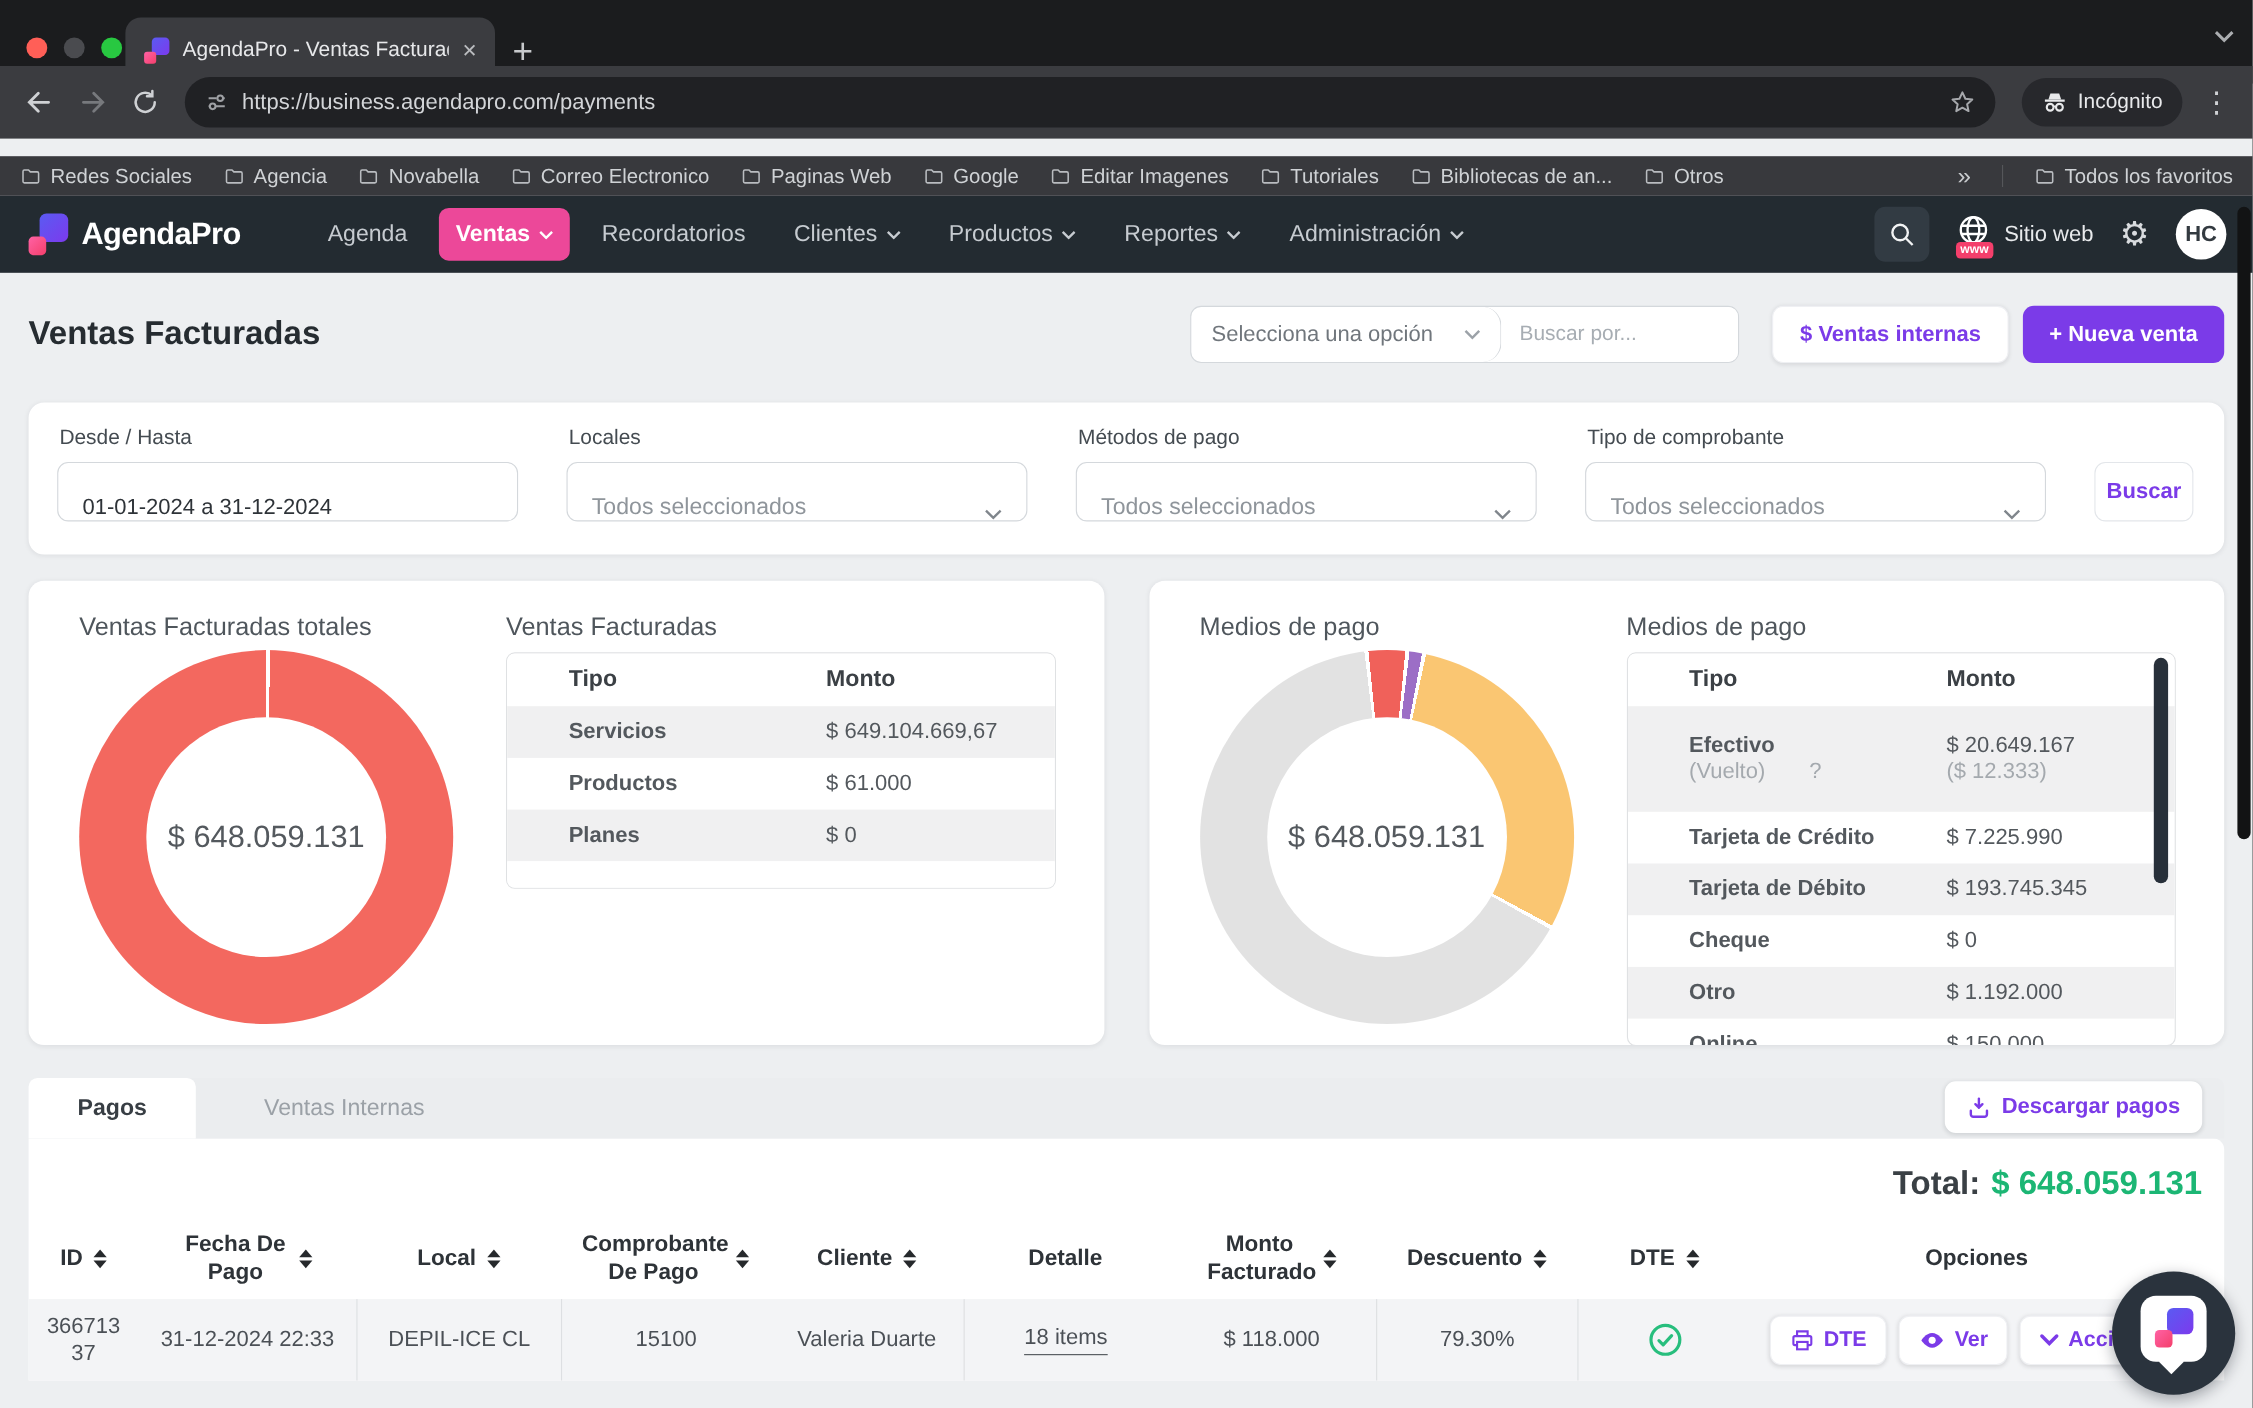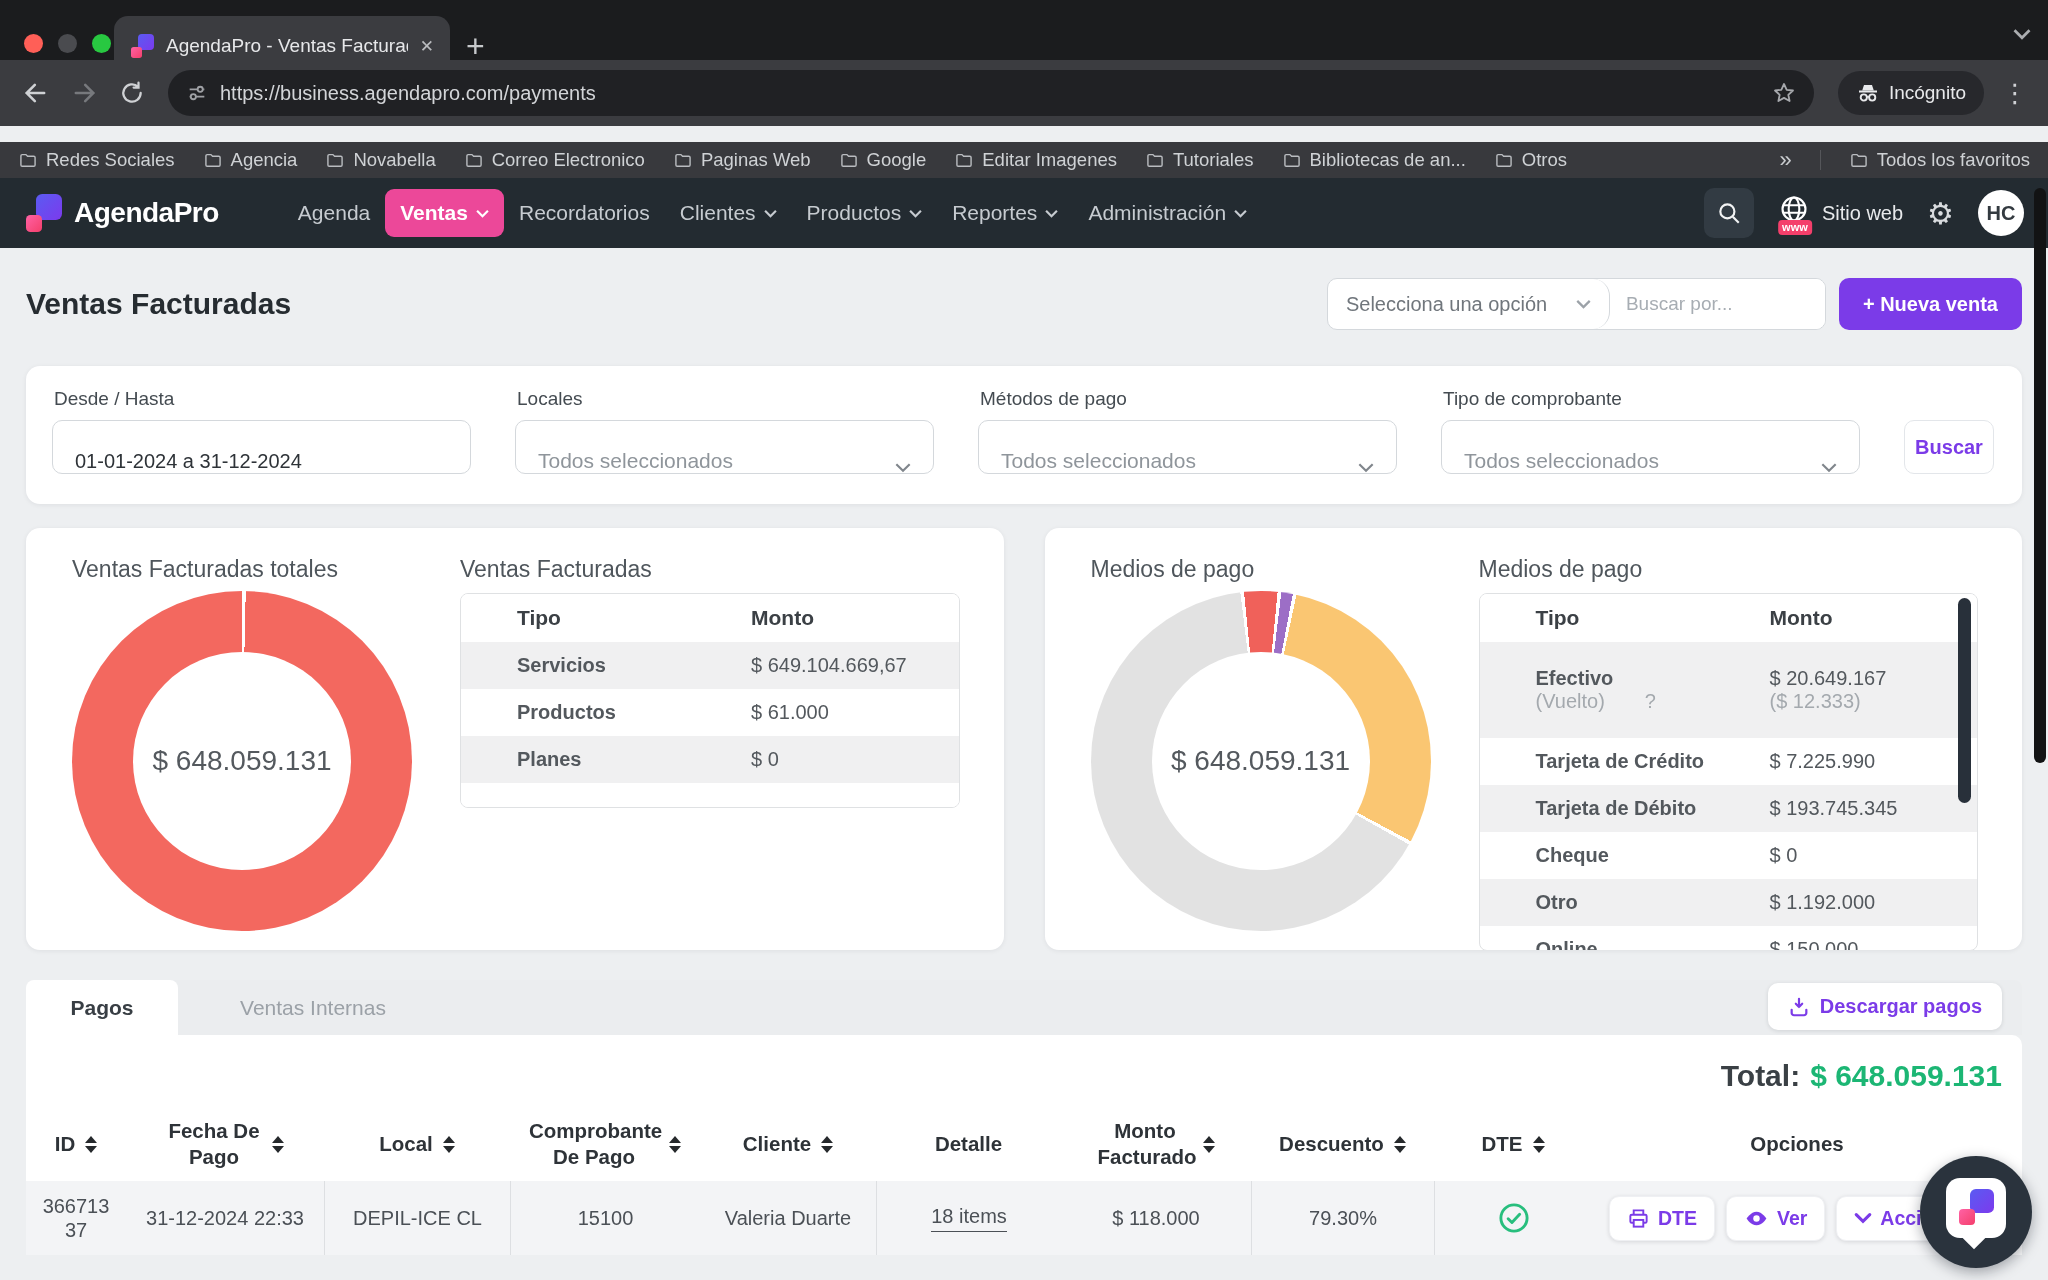--- a/index.html
+++ b/index.html
@@ -39,21 +39,21 @@
   
   .appnav{position:absolute;left:0;top:178px;width:100%;height:70px;background:#232B31;
     display:flex;align-items:center;padding:0 24px;}
   .brand{display:flex;align-items:center;gap:12px;margin-right:64px;}
   .brand-name{font-size:28px;font-weight:bold;color:#FFFFFF;letter-spacing:-0.5px;}
   .ap-mark{position:relative;}
   .ap-mark .sq1{position:absolute;right:0;top:0;width:68%;height:68%;border-radius:24%;
     background:linear-gradient(135deg,#5A5BF2,#7C3AED);}
   .ap-mark .sq2{position:absolute;left:4%;bottom:0;width:44%;height:44%;border-radius:26%;
     background:linear-gradient(135deg,#FF62A5,#F43F6B);}
-  .nav-items{display:flex;align-items:center;}
+  .nav-items{display:flex;align-items:center;gap:14px;}
   .nav-item{display:flex;align-items:center;gap:8px;color:#C6CBD0;font-size:21px;
     padding:12px 15px;border-radius:9px;white-space:nowrap;}
   .nav-item.active{background:#ec4899;color:#FFFFFF;font-weight:bold;}
   .nav-right{margin-left:auto;display:flex;align-items:center;gap:24px;}
   .search-btn{width:50px;height:50px;background:#323B43;border-radius:10px;
     display:flex;align-items:center;justify-content:center;}
   .siteweb{display:flex;align-items:center;gap:10px;}
   .siteweb span{font-size:20px;color:#E8EAEC;}
   .globe-wrap{position:relative;width:34px;height:40px;}
   .www-badge{position:absolute;left:50%;transform:translateX(-50%);bottom:-2px;background:#F43F6B;
@@ -372,20 +372,21 @@
       <div class="head-controls">
         <div class="sel-group">
           <div class="sel">
             <span>Selecciona una opción</span>
             <svg width="15" height="10" viewBox="0 0 12 8">
                 <path d="M1 1.5l5 5 5-5" stroke="#9CA2A8" stroke-width="1.8" fill="none"></path>
               </svg>
           </div>
           <input class="mini-input" placeholder="Buscar por..." style="">
         </div>
+        <div class="btn-internal">$ Ventas internas</div>
         <div class="btn-newsale">+ Nueva venta</div>
       </div>
     </div>
 
     <div class="filter-card">
       <div class="field">
         <label>Desde / Hasta</label>
         <div class="f-input">
             <span>01-01-2024 a 31-12-2024</span>
           </div>

